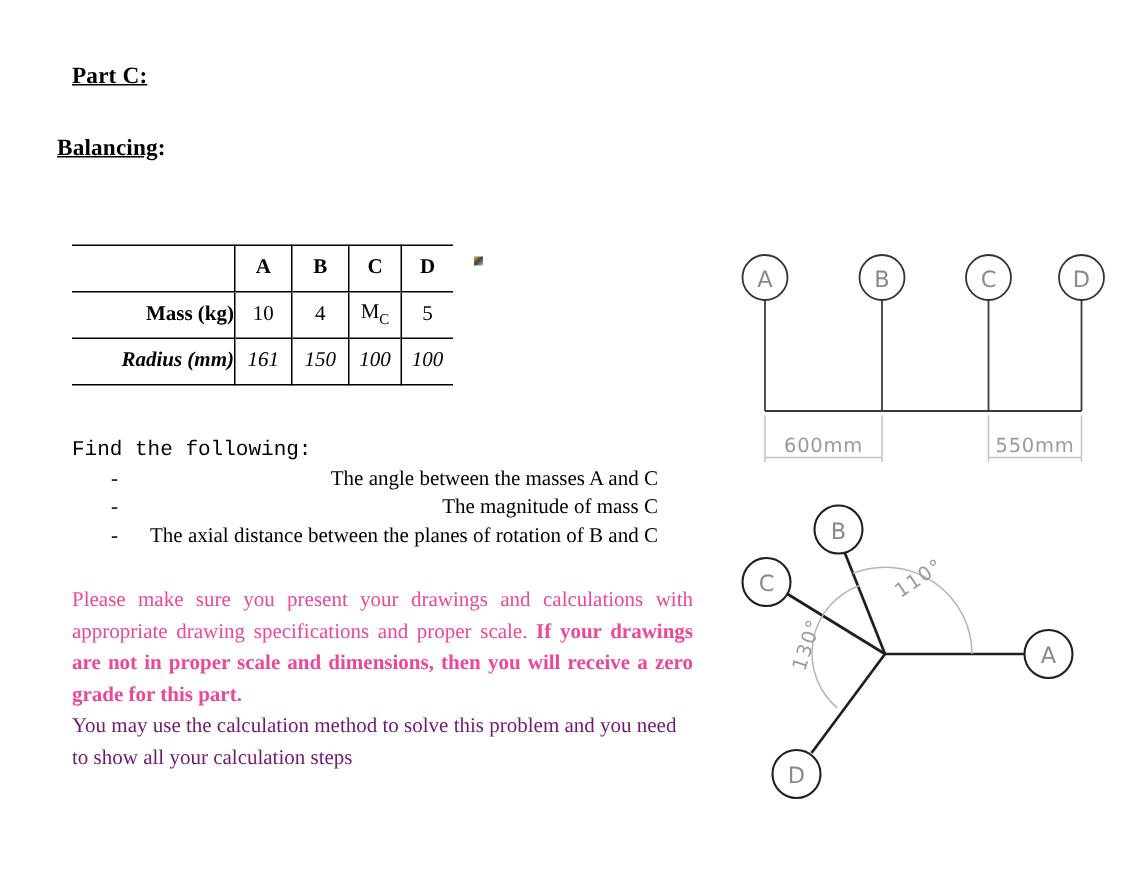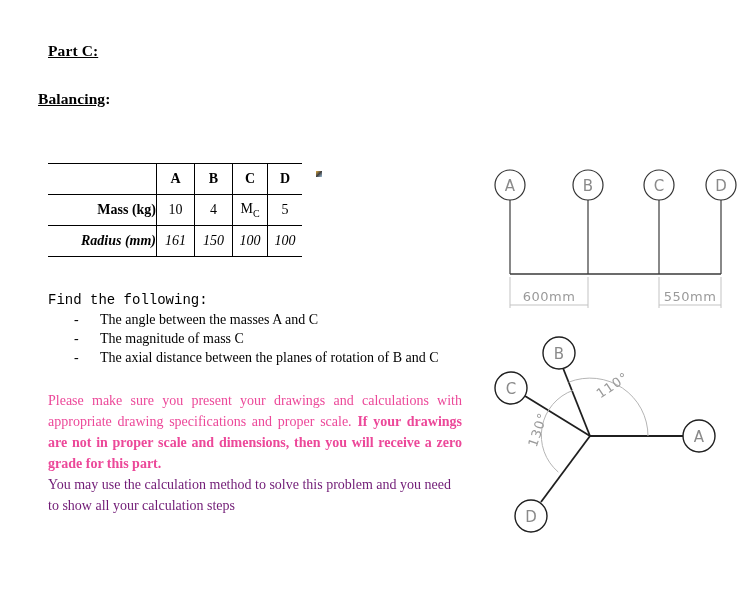--- a/index.html
+++ b/index.html
@@ -104,20 +104,21 @@
     margin: 0;
     padding: 0;
     list-style: none;
     font-size: 14px;
   }
   #find-list li {
     position: relative;
     padding-left: 52px;
     line-height: 19px;
     white-space: nowrap;
+    text-align: right;
   }
   #find-list li::before {
     content: "-";
     position: absolute;
     left: 26px;
   }
 
   
   #notice {
     position: absolute;

